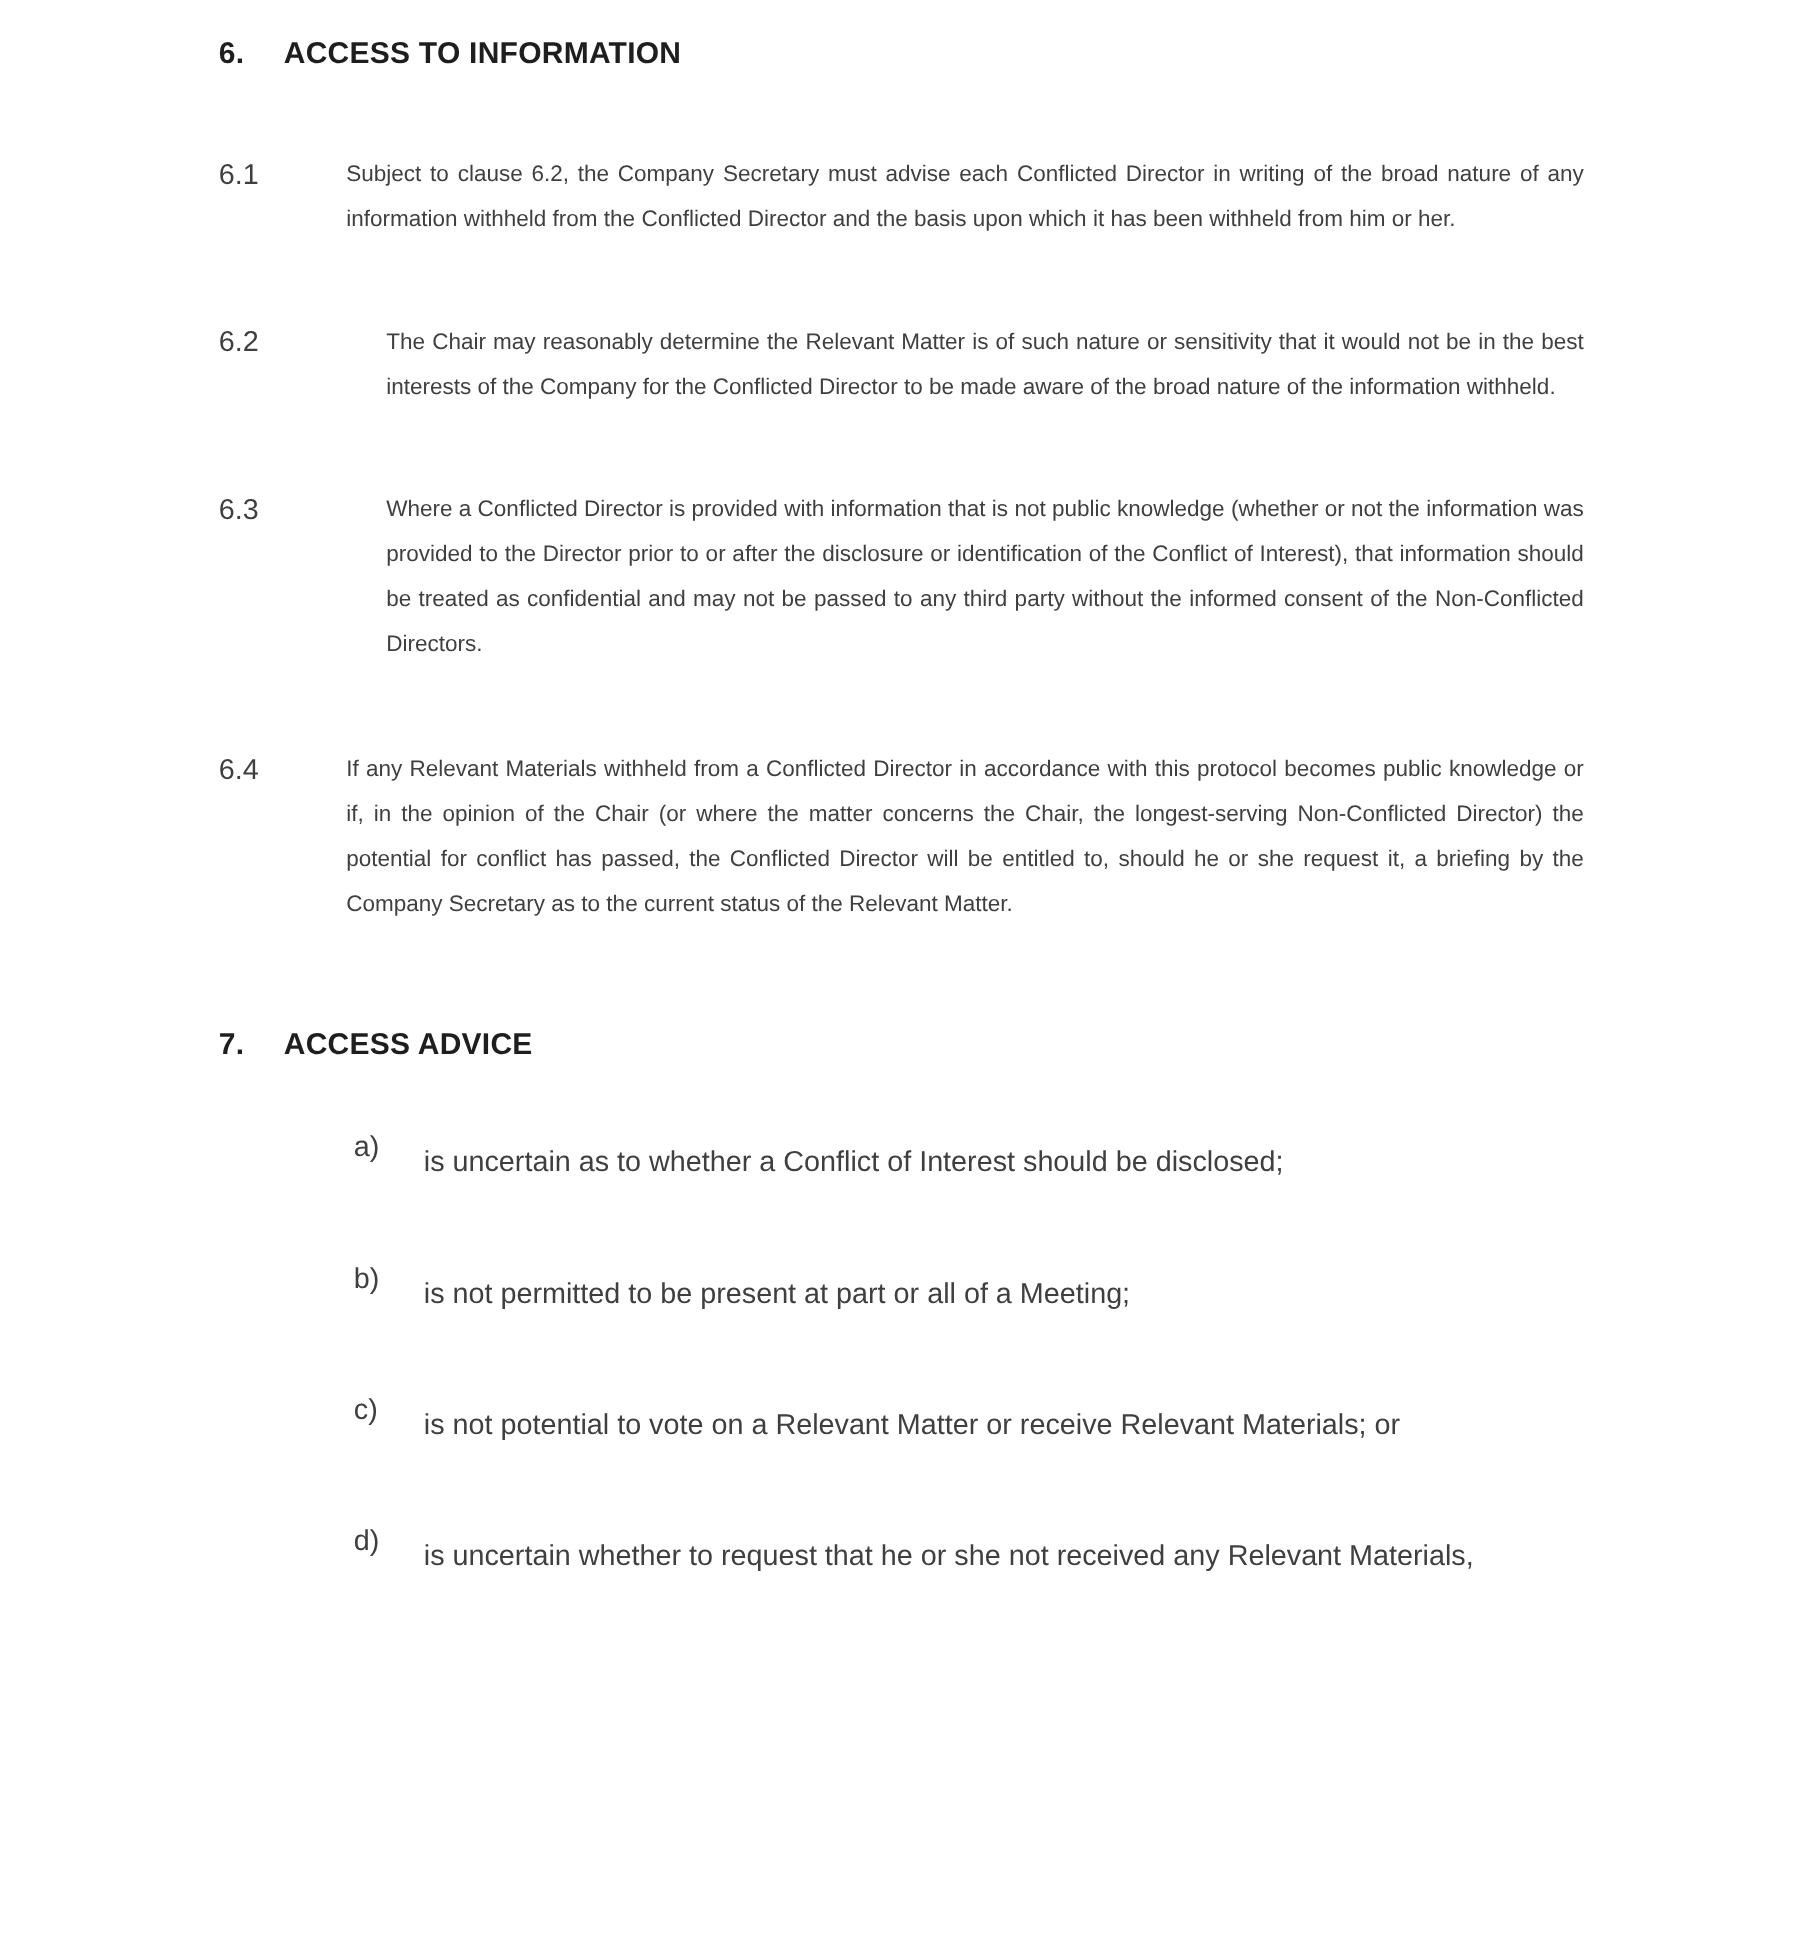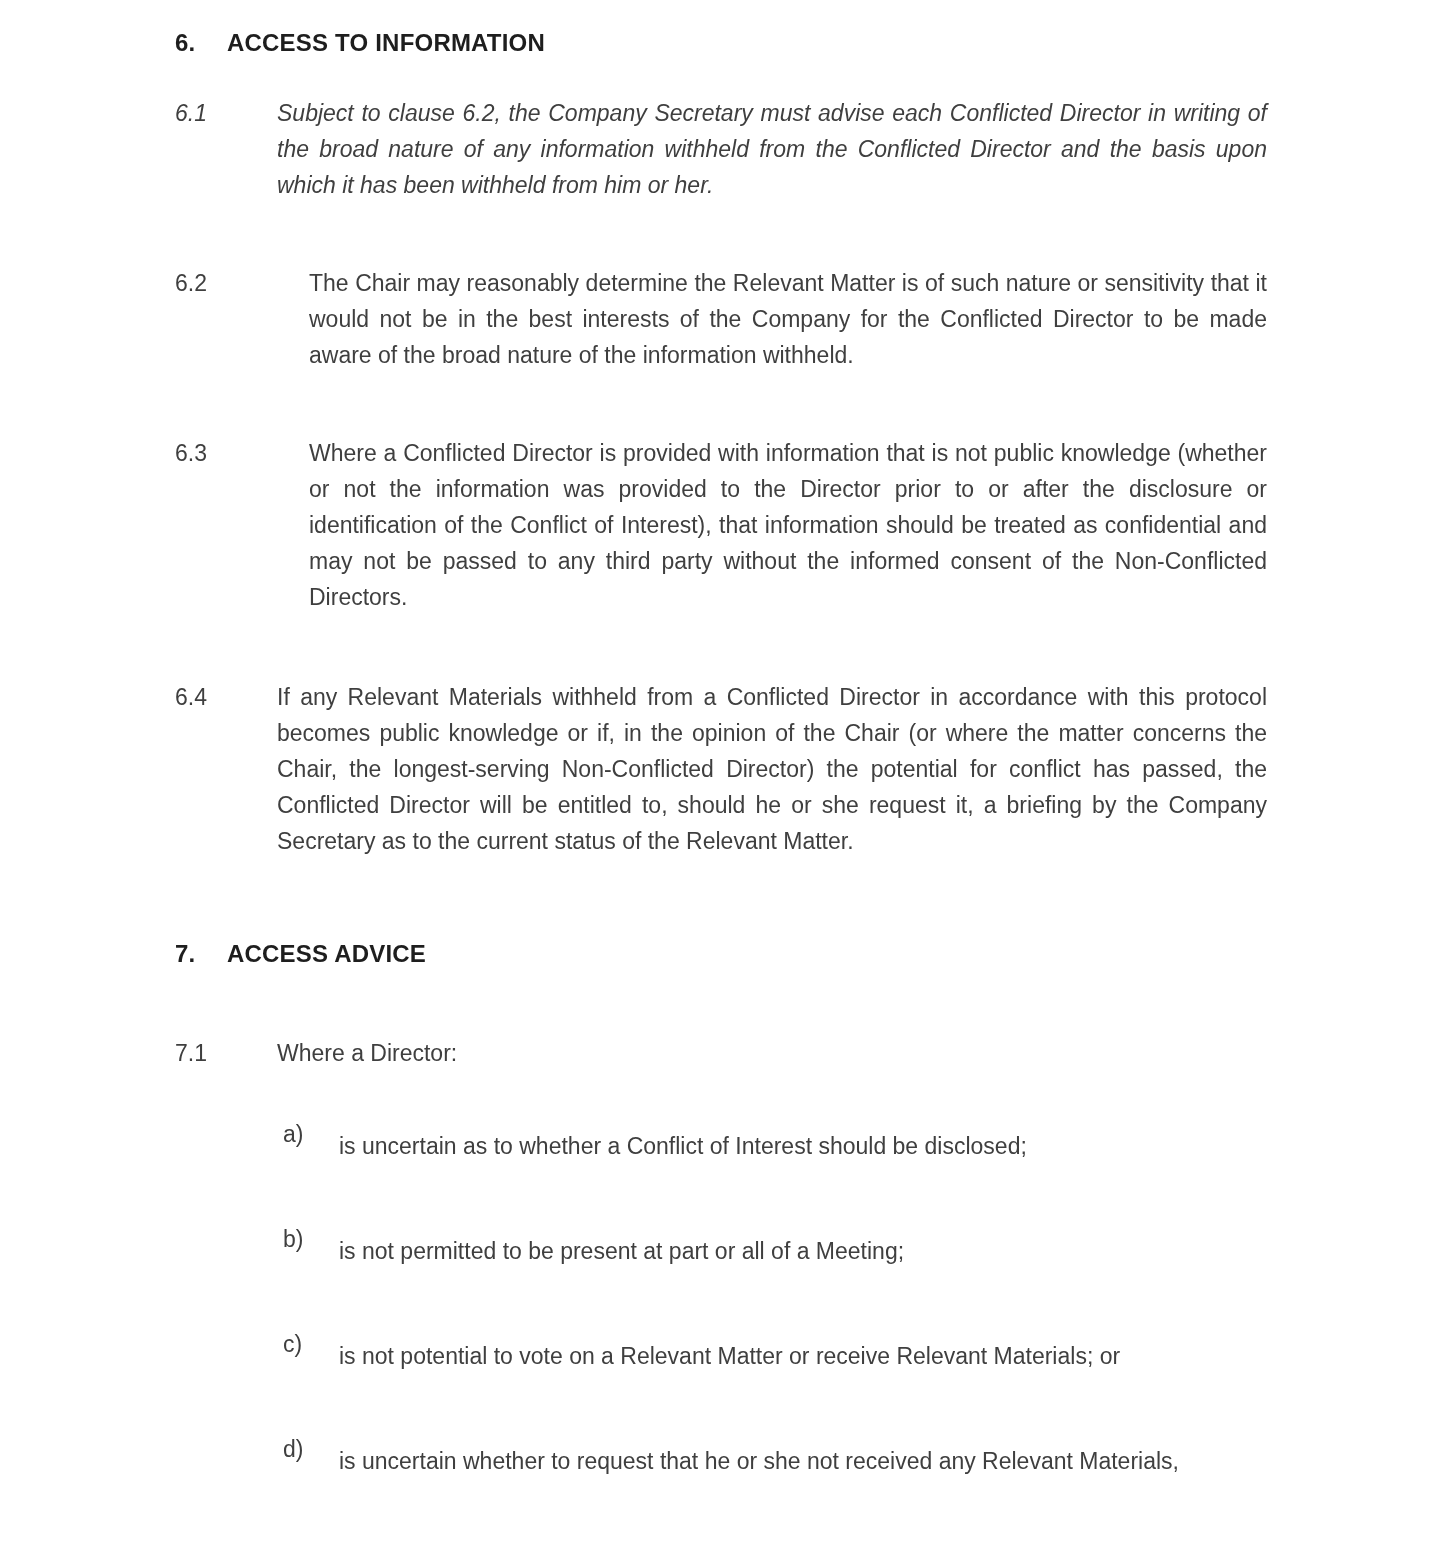--- a/index.html
+++ b/index.html
@@ -35,25 +35,25 @@
   }
   .c-num {
     width: 102px;
     flex-shrink: 0;
     font-size: 23px;
     line-height: 36px;
   }
   .c-text {
     flex: 1;
     margin: 0;
-    font-size: 23px;
+    font-size: 18px;
     line-height: 36px;
     text-align: justify;
   }
-  .m-clause-1 { margin-top: 34px; font-style: italic; }
+  .m-clause-1 { margin-top: 60px; }
   .m-clause   { margin-top: 62px; gap: 32px; }
   .m-clause-4 { margin-top: 64px; justify-content: space-between; }
   .m-heading7 { margin-top: 77px; }
   .m-clause71 { margin-top: 63px; }
   .sub-list {
     margin-left: 102px;
   }
   .sub-item {
     display: flex;
     margin-top: 45px;
@@ -104,24 +104,20 @@
   <div class="clause m-clause-4">
     <span class="c-num">6.4</span>
     <p class="c-text">If any Relevant Materials withheld from a Conflicted Director in accordance with this protocol becomes public knowledge or if, in the opinion of the Chair (or where the matter concerns the Chair, the longest-serving Non-Conflicted Director) the potential for conflict has passed, the Conflicted Director will be entitled to, should he or she request it, a briefing by the Company Secretary as to the current status of the Relevant Matter.</p>
   </div>
 
   <div class="heading m-heading7">
     <span class="h-num">7.</span>
     <span class="h-title">ACCESS ADVICE</span>
   </div>
 
-  <div class="clause m-clause71">
-    <span class="c-num">7.1</span>
-    <p class="c-text">Where a Director:</p>
-  </div>
 
   <div class="sub-list">
     <div class="sub-item">
       <span class="s-marker">a)</span>
       <p class="s-text">is uncertain as to whether a Conflict of Interest should be disclosed;</p>
     </div>
     <div class="sub-item">
       <span class="s-marker">b)</span>
       <p class="s-text">is not permitted to be present at part or all of a Meeting;</p>
     </div>

